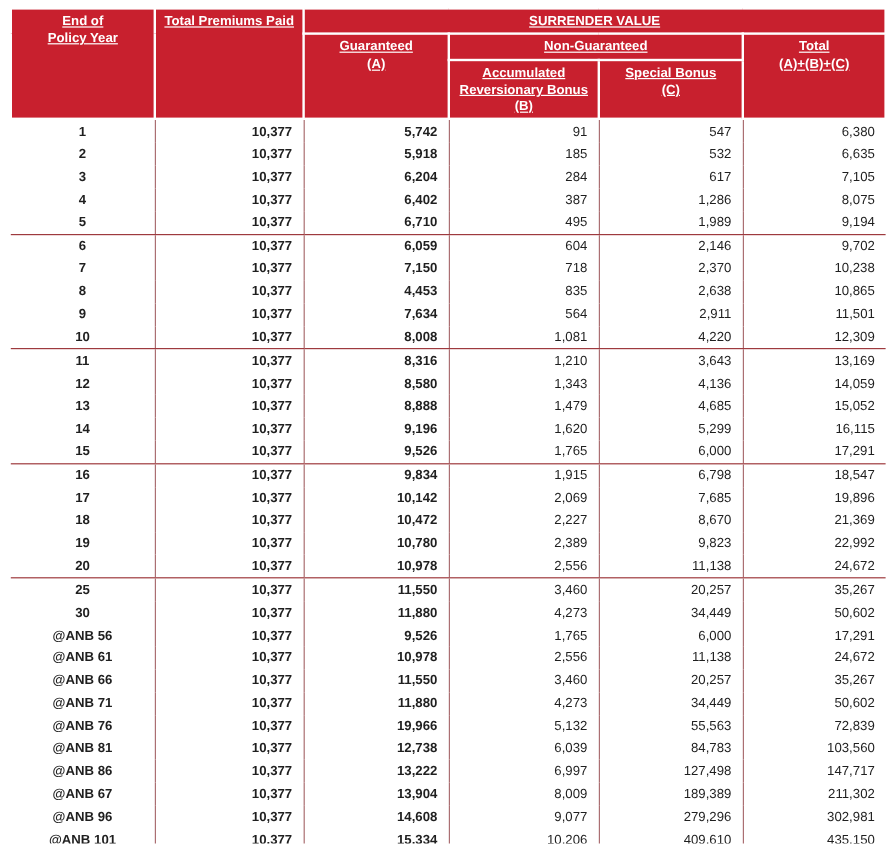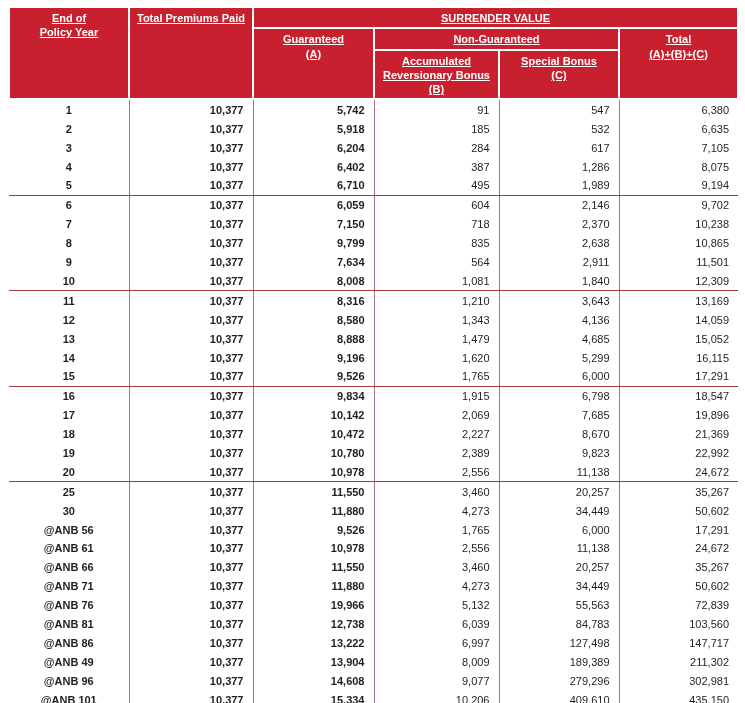--- a/index.html
+++ b/index.html
@@ -156,39 +156,39 @@
             <td class="c-year">7</td>
             <td class="c-bold">10,377</td>
             <td class="c-bold">7,150</td>
             <td>718</td>
             <td>2,370</td>
             <td>10,238</td>
           </tr>
           <tr>
             <td class="c-year">8</td>
             <td class="c-bold">10,377</td>
-            <td class="c-bold">9,799</td>
+            <td class="c-bold">4,453</td>
             <td>835</td>
             <td>2,638</td>
             <td>10,865</td>
           </tr>
           <tr>
             <td class="c-year">9</td>
             <td class="c-bold">10,377</td>
             <td class="c-bold">7,634</td>
             <td>564</td>
             <td>2,911</td>
             <td>11,501</td>
           </tr>
           <tr class="group-end">
             <td class="c-year">10</td>
             <td class="c-bold">10,377</td>
             <td class="c-bold">8,008</td>
             <td>1,081</td>
-            <td>1,840</td>
+            <td>4,220</td>
             <td>12,309</td>
           </tr>
           <tr>
             <td class="c-year">11</td>
             <td class="c-bold">10,377</td>
             <td class="c-bold">8,316</td>
             <td>1,210</td>
             <td>3,643</td>
             <td>13,169</td>
           </tr>
@@ -330,21 +330,21 @@
           </tr>
           <tr>
             <td class="c-year">@ANB 86</td>
             <td class="c-bold">10,377</td>
             <td class="c-bold">13,222</td>
             <td>6,997</td>
             <td>127,498</td>
             <td>147,717</td>
           </tr>
           <tr>
-            <td class="c-year">@ANB 49</td>
+            <td class="c-year">@ANB 67</td>
             <td class="c-bold">10,377</td>
             <td class="c-bold">13,904</td>
             <td>8,009</td>
             <td>189,389</td>
             <td>211,302</td>
           </tr>
           <tr>
             <td class="c-year">@ANB 96</td>
             <td class="c-bold">10,377</td>
             <td class="c-bold">14,608</td>

